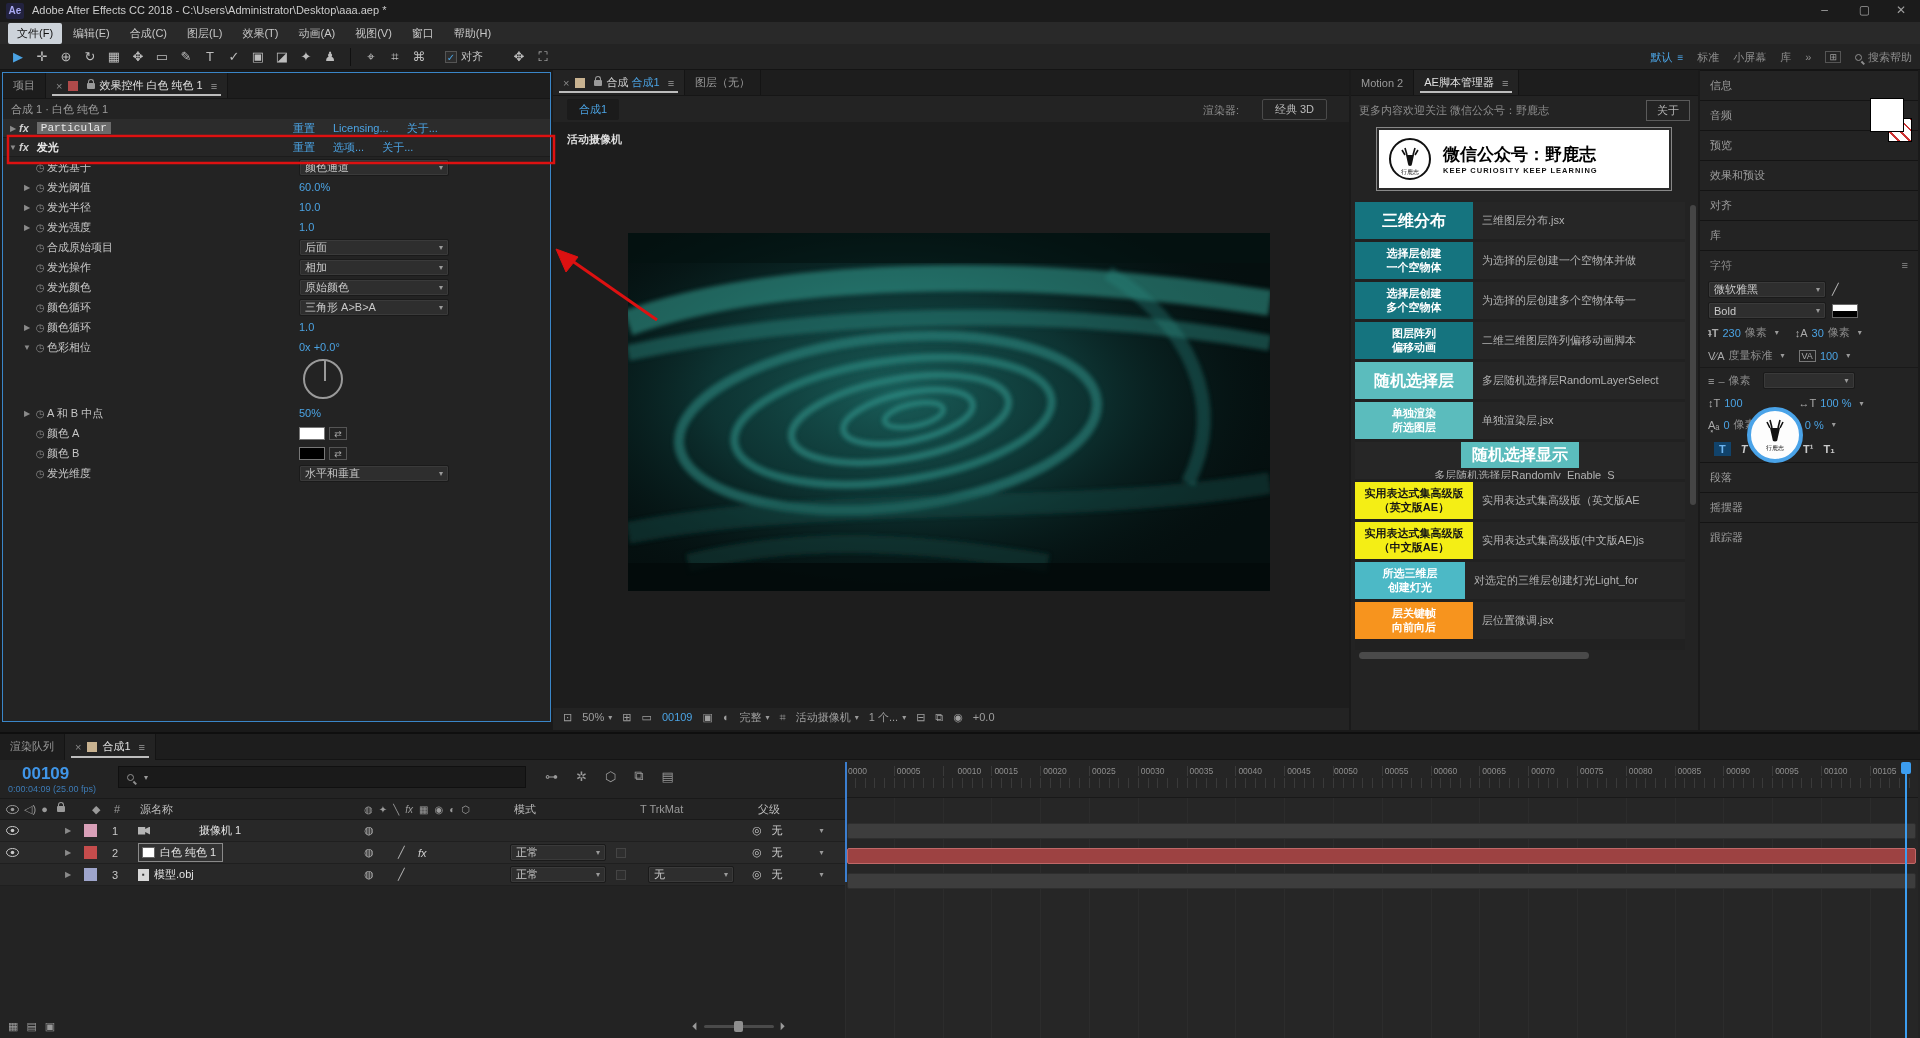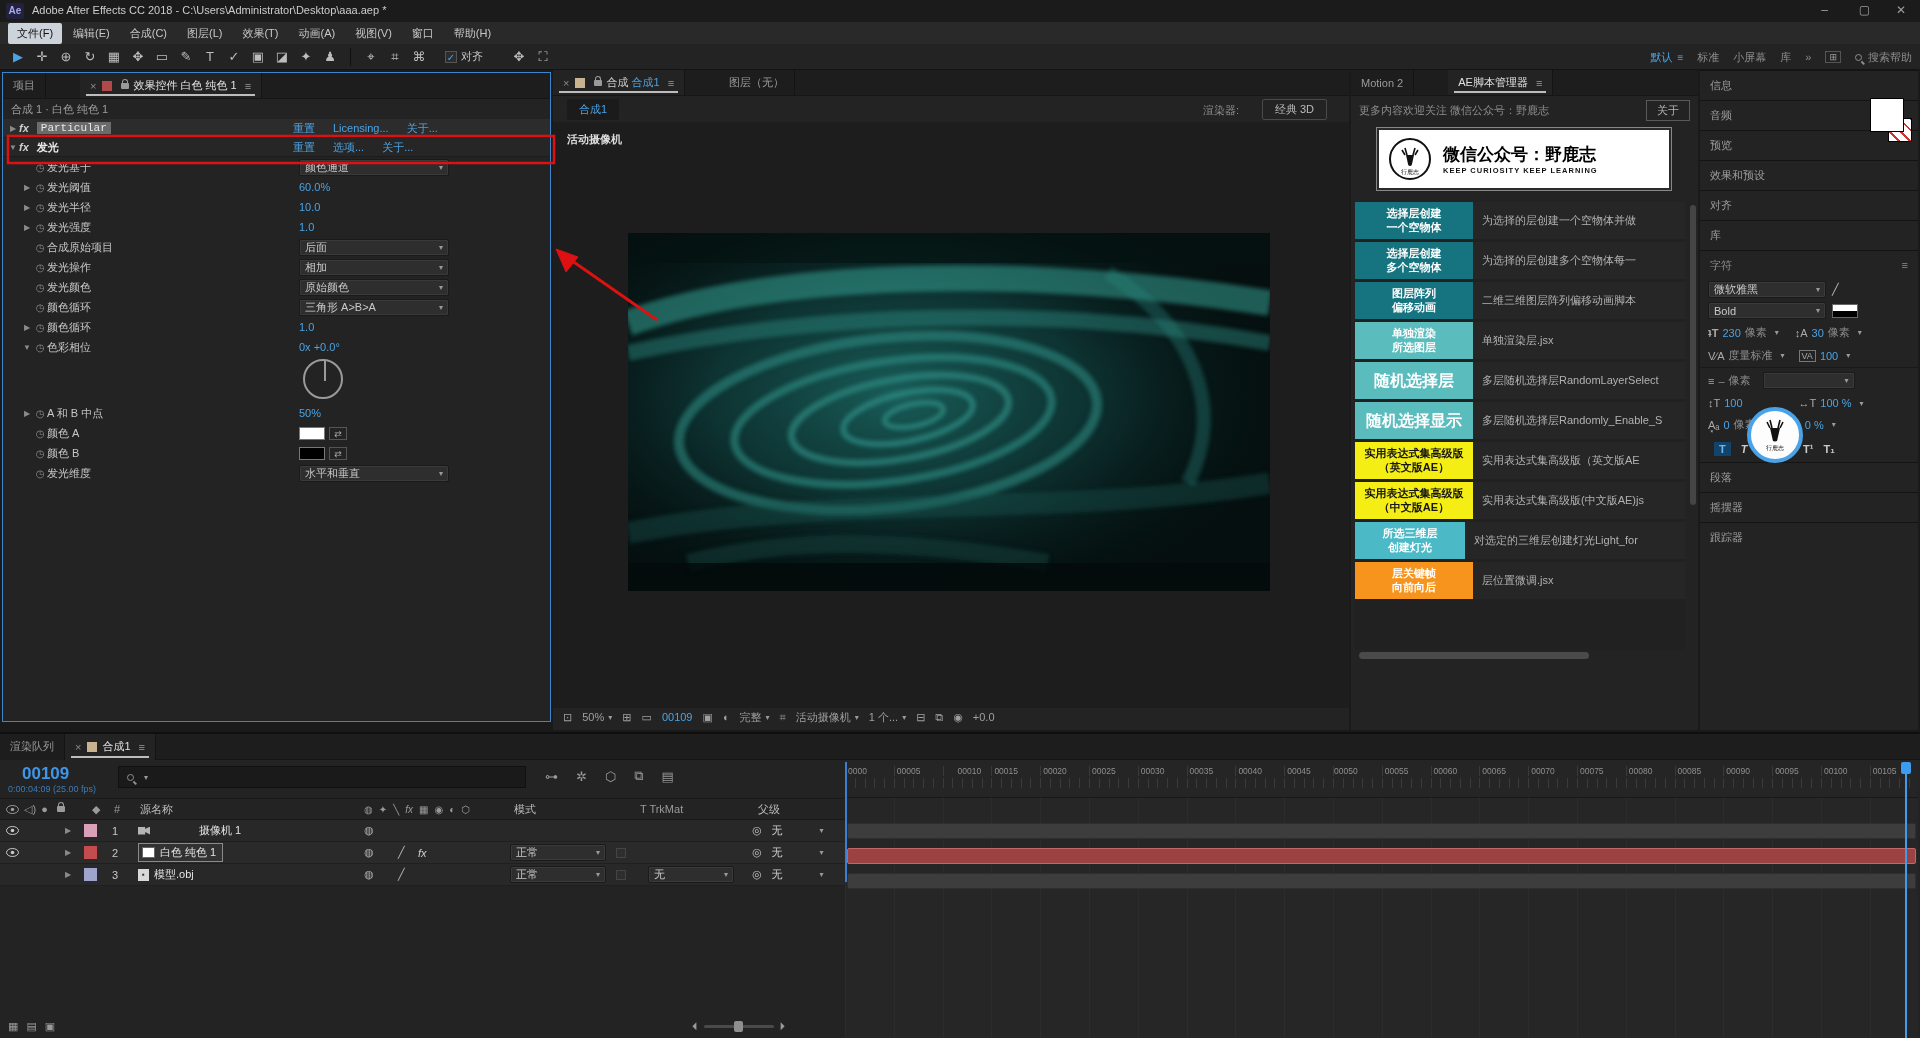--- a/index.html
+++ b/index.html
@@ -11,21 +11,21 @@
   .blue { color:#4ba3e3; }
   .chev { font-size:8px; color:#9a9a9a; margin-left:4px; }
   .tri { font-size:8px; color:#8a8a8a; width:12px; display:inline-block; text-align:center; }
   .stopwatch { color:#8a8a8a; font-size:10px; width:14px; display:inline-block; text-align:center; }
   .dd { background:#2e2e2e; border:1px solid #1a1a1a; box-shadow:0 0 0 1px #3a3a3a inset; color:#c9c9c9;
         height:17px; display:flex; align-items:center; justify-content:space-between; padding:0 5px; border-radius:2px; }
   .lock { display:inline-block; width:8px; height:6px; background:#9a9a9a; border-radius:1px; position:relative; margin:0 4px; }
   .lock:before { content:""; position:absolute; left:1px; top:-4px; width:4px; height:4px; border:1px solid #9a9a9a; border-bottom:none; border-radius:3px 3px 0 0; }
   .mag { display:inline-block; width:7px; height:7px; border:1.5px solid #8f8f8f; border-radius:50%; position:relative; }
   .mag:after { content:""; position:absolute; width:4px; height:1.5px; background:#8f8f8f; transform:rotate(45deg); left:5px; top:7px; }
-  .tabstrip { background:#1d1d1d; display:flex; align-items:stretch; height:26px; border-bottom:1px solid #161616;gap:34px; }
+  .tabstrip { background:#1d1d1d; display:flex; align-items:stretch; height:26px; border-bottom:1px solid #161616; }
   .tab { display:flex; align-items:center; padding:0 10px; color:#9a9a9a; background:#1d1d1d; border-right:1px solid #141414; }
   .tab.active { background:#232323; color:#cfcfcf; position:relative; }
   .tab.active:after { content:""; position:absolute; left:6px; right:6px; bottom:2px; height:2px; background:#bdbdbd; }
   .swatchbox { width:26px; height:13px; border:1px solid #777; }
   .arrows-box { width:18px; height:13px; border:1px solid #555; color:#aaa; font-size:9px; text-align:center; line-height:12px; margin-left:4px; }
   .tool { width:24px; text-align:center; color:#bdbdbd; font-size:13px; }
   .icon-btn { color:#9f9f9f; font-size:12px; padding:0 6px; }
   .gap-v { width:1px; background:#101010; }
 </style>
 </head>
@@ -378,40 +378,44 @@
       <path d="M19 19 h8 l-2 9 a2 2 0 0 1 -4 0 z" fill="#111"></path>
       <text x="23" y="38" text-anchor="middle" font-size="6" fill="#111">行鹿志</text>
     </svg>
     <div>
       <div style="color:#000;font-weight:bold;font-size:17px;">微信公众号：野鹿志</div>
       <div style="color:#111;font-weight:bold;font-size:7.5px;text-align:center;letter-spacing:1px;">KEEP CURIOSITY KEEP LEARNING</div>
     </div>
   </div>
   <div id="script-rows" class="abs" style="left:4px;top:132px;width:330px;height:448px;overflow:hidden;background:#212121;">
       <div class="row" style="height: 37px; margin-bottom: 3px; background: rgb(38, 38, 38);">
+        <span style="width: 118px; height: 37px; background: rgb(21, 116, 127); color: rgb(255, 255, 255); font-weight: bold; display: flex; align-items: center; justify-content: center; text-align: center; line-height: 1.25; font-size: 16px;">三维分布</span>
+        <span style="padding-left: 9px; color: rgb(178, 178, 178); white-space: nowrap; overflow: hidden;">三维图层分布.jsx</span>
+      </div>
+      <div class="row" style="height: 37px; margin-bottom: 3px; background: rgb(38, 38, 38);">
         <span style="width: 118px; height: 37px; background: rgb(21, 116, 127); color: rgb(255, 255, 255); font-weight: bold; display: flex; align-items: center; justify-content: center; text-align: center; line-height: 1.25; font-size: 11px;">选择层创建<br>一个空物体</span>
         <span style="padding-left: 9px; color: rgb(178, 178, 178); white-space: nowrap; overflow: hidden;">为选择的层创建一个空物体并做</span>
       </div>
       <div class="row" style="height: 37px; margin-bottom: 3px; background: rgb(38, 38, 38);">
         <span style="width: 118px; height: 37px; background: rgb(21, 116, 127); color: rgb(255, 255, 255); font-weight: bold; display: flex; align-items: center; justify-content: center; text-align: center; line-height: 1.25; font-size: 11px;">选择层创建<br>多个空物体</span>
         <span style="padding-left: 9px; color: rgb(178, 178, 178); white-space: nowrap; overflow: hidden;">为选择的层创建多个空物体每一</span>
       </div>
       <div class="row" style="height: 37px; margin-bottom: 3px; background: rgb(38, 38, 38);">
         <span style="width: 118px; height: 37px; background: rgb(21, 116, 127); color: rgb(255, 255, 255); font-weight: bold; display: flex; align-items: center; justify-content: center; text-align: center; line-height: 1.25; font-size: 11px;">图层阵列<br>偏移动画</span>
         <span style="padding-left: 9px; color: rgb(178, 178, 178); white-space: nowrap; overflow: hidden;">二维三维图层阵列偏移动画脚本</span>
       </div>
       <div class="row" style="height: 37px; margin-bottom: 3px; background: rgb(38, 38, 38);">
+        <span style="width: 118px; height: 37px; background: rgb(91, 188, 189); color: rgb(255, 255, 255); font-weight: bold; display: flex; align-items: center; justify-content: center; text-align: center; line-height: 1.25; font-size: 16px;">随机选择层</span>
+        <span style="padding-left: 9px; color: rgb(178, 178, 178); white-space: nowrap; overflow: hidden;">多层随机选择层RandomLayerSelect</span>
+      </div>
+      <div class="row" style="height: 37px; margin-bottom: 3px; background: rgb(38, 38, 38);">
         <span style="width: 118px; height: 37px; background: rgb(91, 188, 189); color: rgb(255, 255, 255); font-weight: bold; display: flex; align-items: center; justify-content: center; text-align: center; line-height: 1.25; font-size: 11px;">单独渲染<br>所选图层</span>
         <span style="padding-left: 9px; color: rgb(178, 178, 178); white-space: nowrap; overflow: hidden;">单独渲染层.jsx</span>
       </div>
-      <div class="row" style="height: 37px; margin-bottom: 3px; background: rgb(38, 38, 38);">
-        <span style="width: 118px; height: 37px; background: rgb(91, 188, 189); color: rgb(255, 255, 255); font-weight: bold; display: flex; align-items: center; justify-content: center; text-align: center; line-height: 1.25; font-size: 16px;">随机选择层</span>
-        <span style="padding-left: 9px; color: rgb(178, 178, 178); white-space: nowrap; overflow: hidden;">多层随机选择层RandomLayerSelect</span>
-      </div>
-      <div class="row" style="height: 37px; margin-bottom: 3px; background: rgb(38, 38, 38);">
+      <div class="row" style="height: 37px; margin-bottom: 3px; background: rgb(38, 38, 38); flex-direction: column;">
         <span style="width: 118px; height: 37px; background: rgb(91, 188, 189); color: rgb(255, 255, 255); font-weight: bold; display: flex; align-items: center; justify-content: center; text-align: center; line-height: 1.25; font-size: 16px;">随机选择显示</span>
         <span style="padding-left: 9px; color: rgb(178, 178, 178); white-space: nowrap; overflow: hidden;">多层随机选择层Randomly_Enable_S</span>
       </div>
       <div class="row" style="height: 37px; margin-bottom: 3px; background: rgb(38, 38, 38);">
         <span style="width: 118px; height: 37px; background: rgb(244, 238, 21); color: rgb(21, 21, 21); font-weight: bold; display: flex; align-items: center; justify-content: center; text-align: center; line-height: 1.25; font-size: 11px;">实用表达式集高级版<br>（英文版AE）</span>
         <span style="padding-left: 9px; color: rgb(178, 178, 178); white-space: nowrap; overflow: hidden;">实用表达式集高级版（英文版AE</span>
       </div>
       <div class="row" style="height: 37px; margin-bottom: 3px; background: rgb(38, 38, 38);">
         <span style="width: 118px; height: 37px; background: rgb(244, 238, 21); color: rgb(21, 21, 21); font-weight: bold; display: flex; align-items: center; justify-content: center; text-align: center; line-height: 1.25; font-size: 11px;">实用表达式集高级版<br>（中文版AE）</span>
         <span style="padding-left: 9px; color: rgb(178, 178, 178); white-space: nowrap; overflow: hidden;">实用表达式集高级版(中文版AE)js</span>

